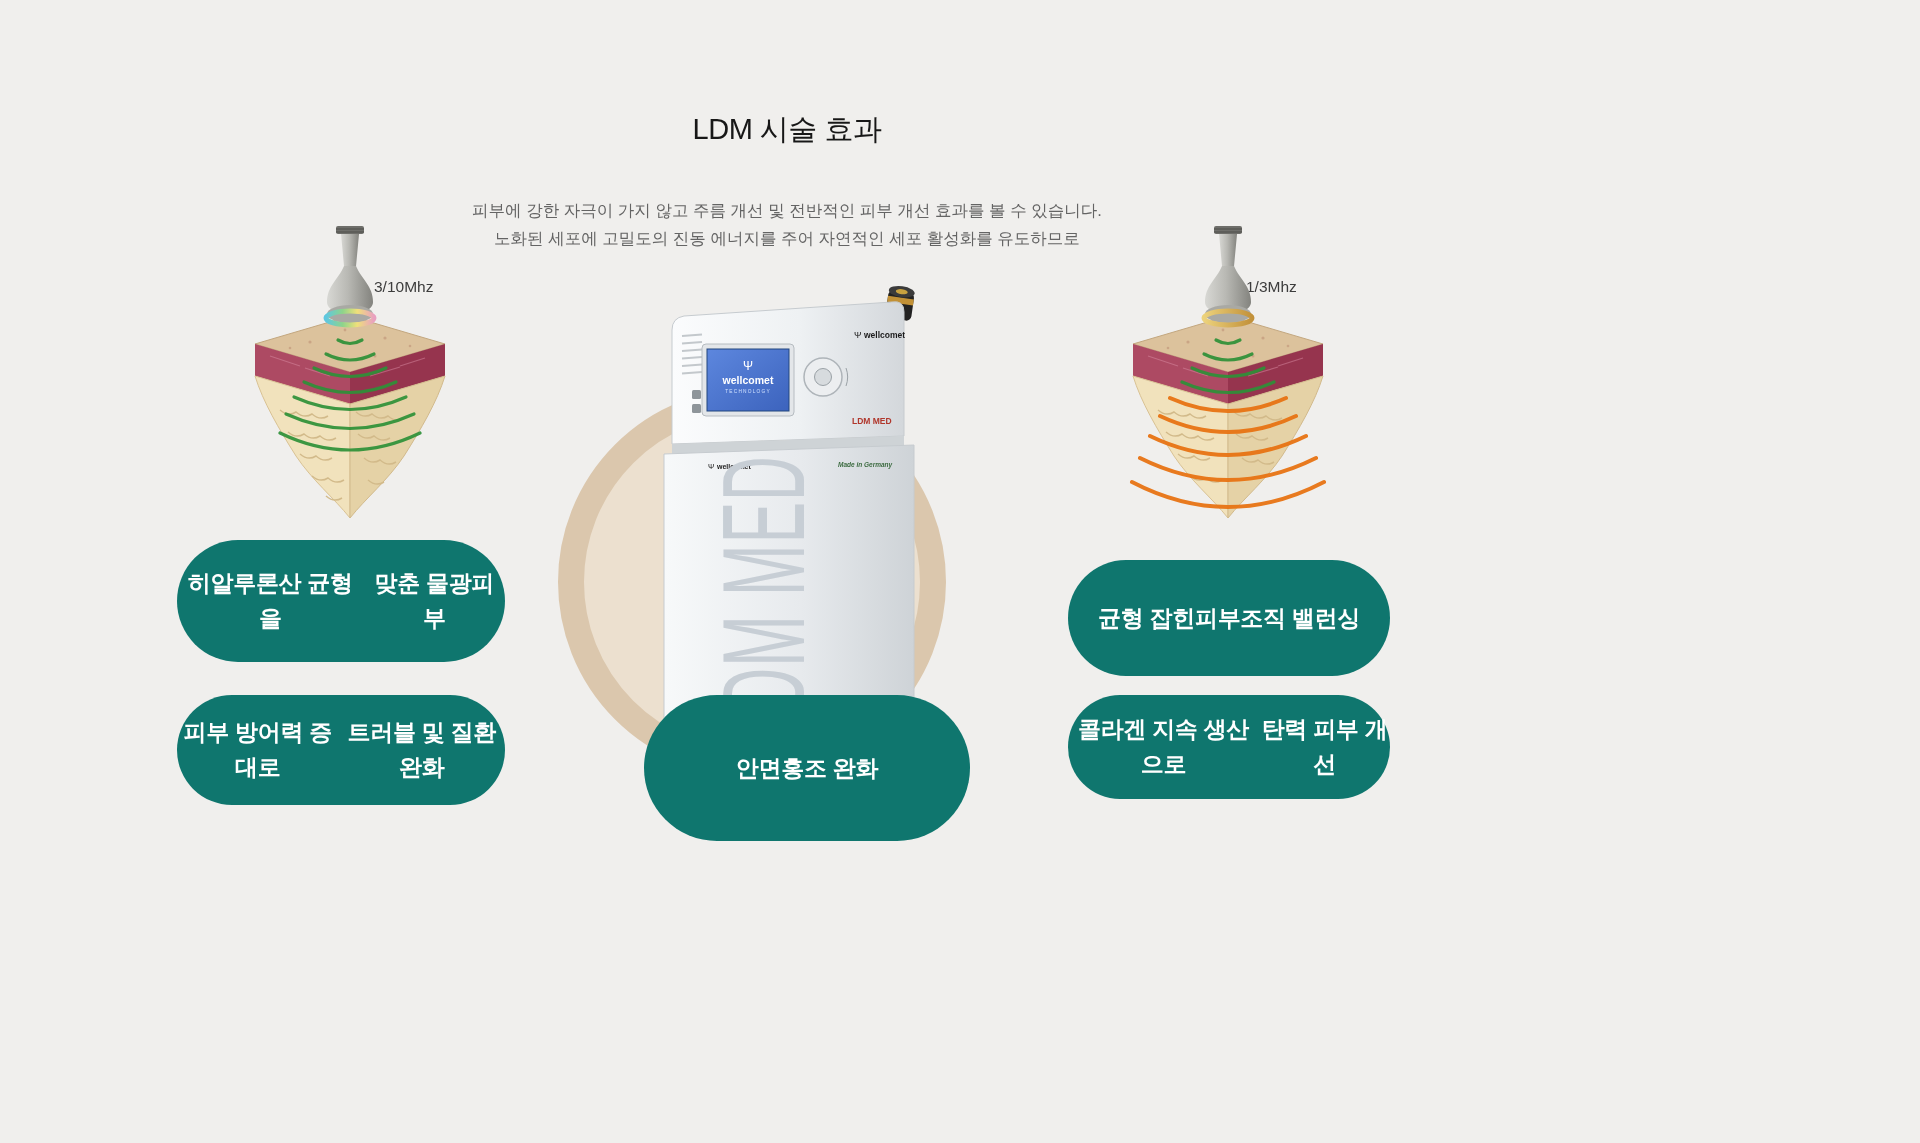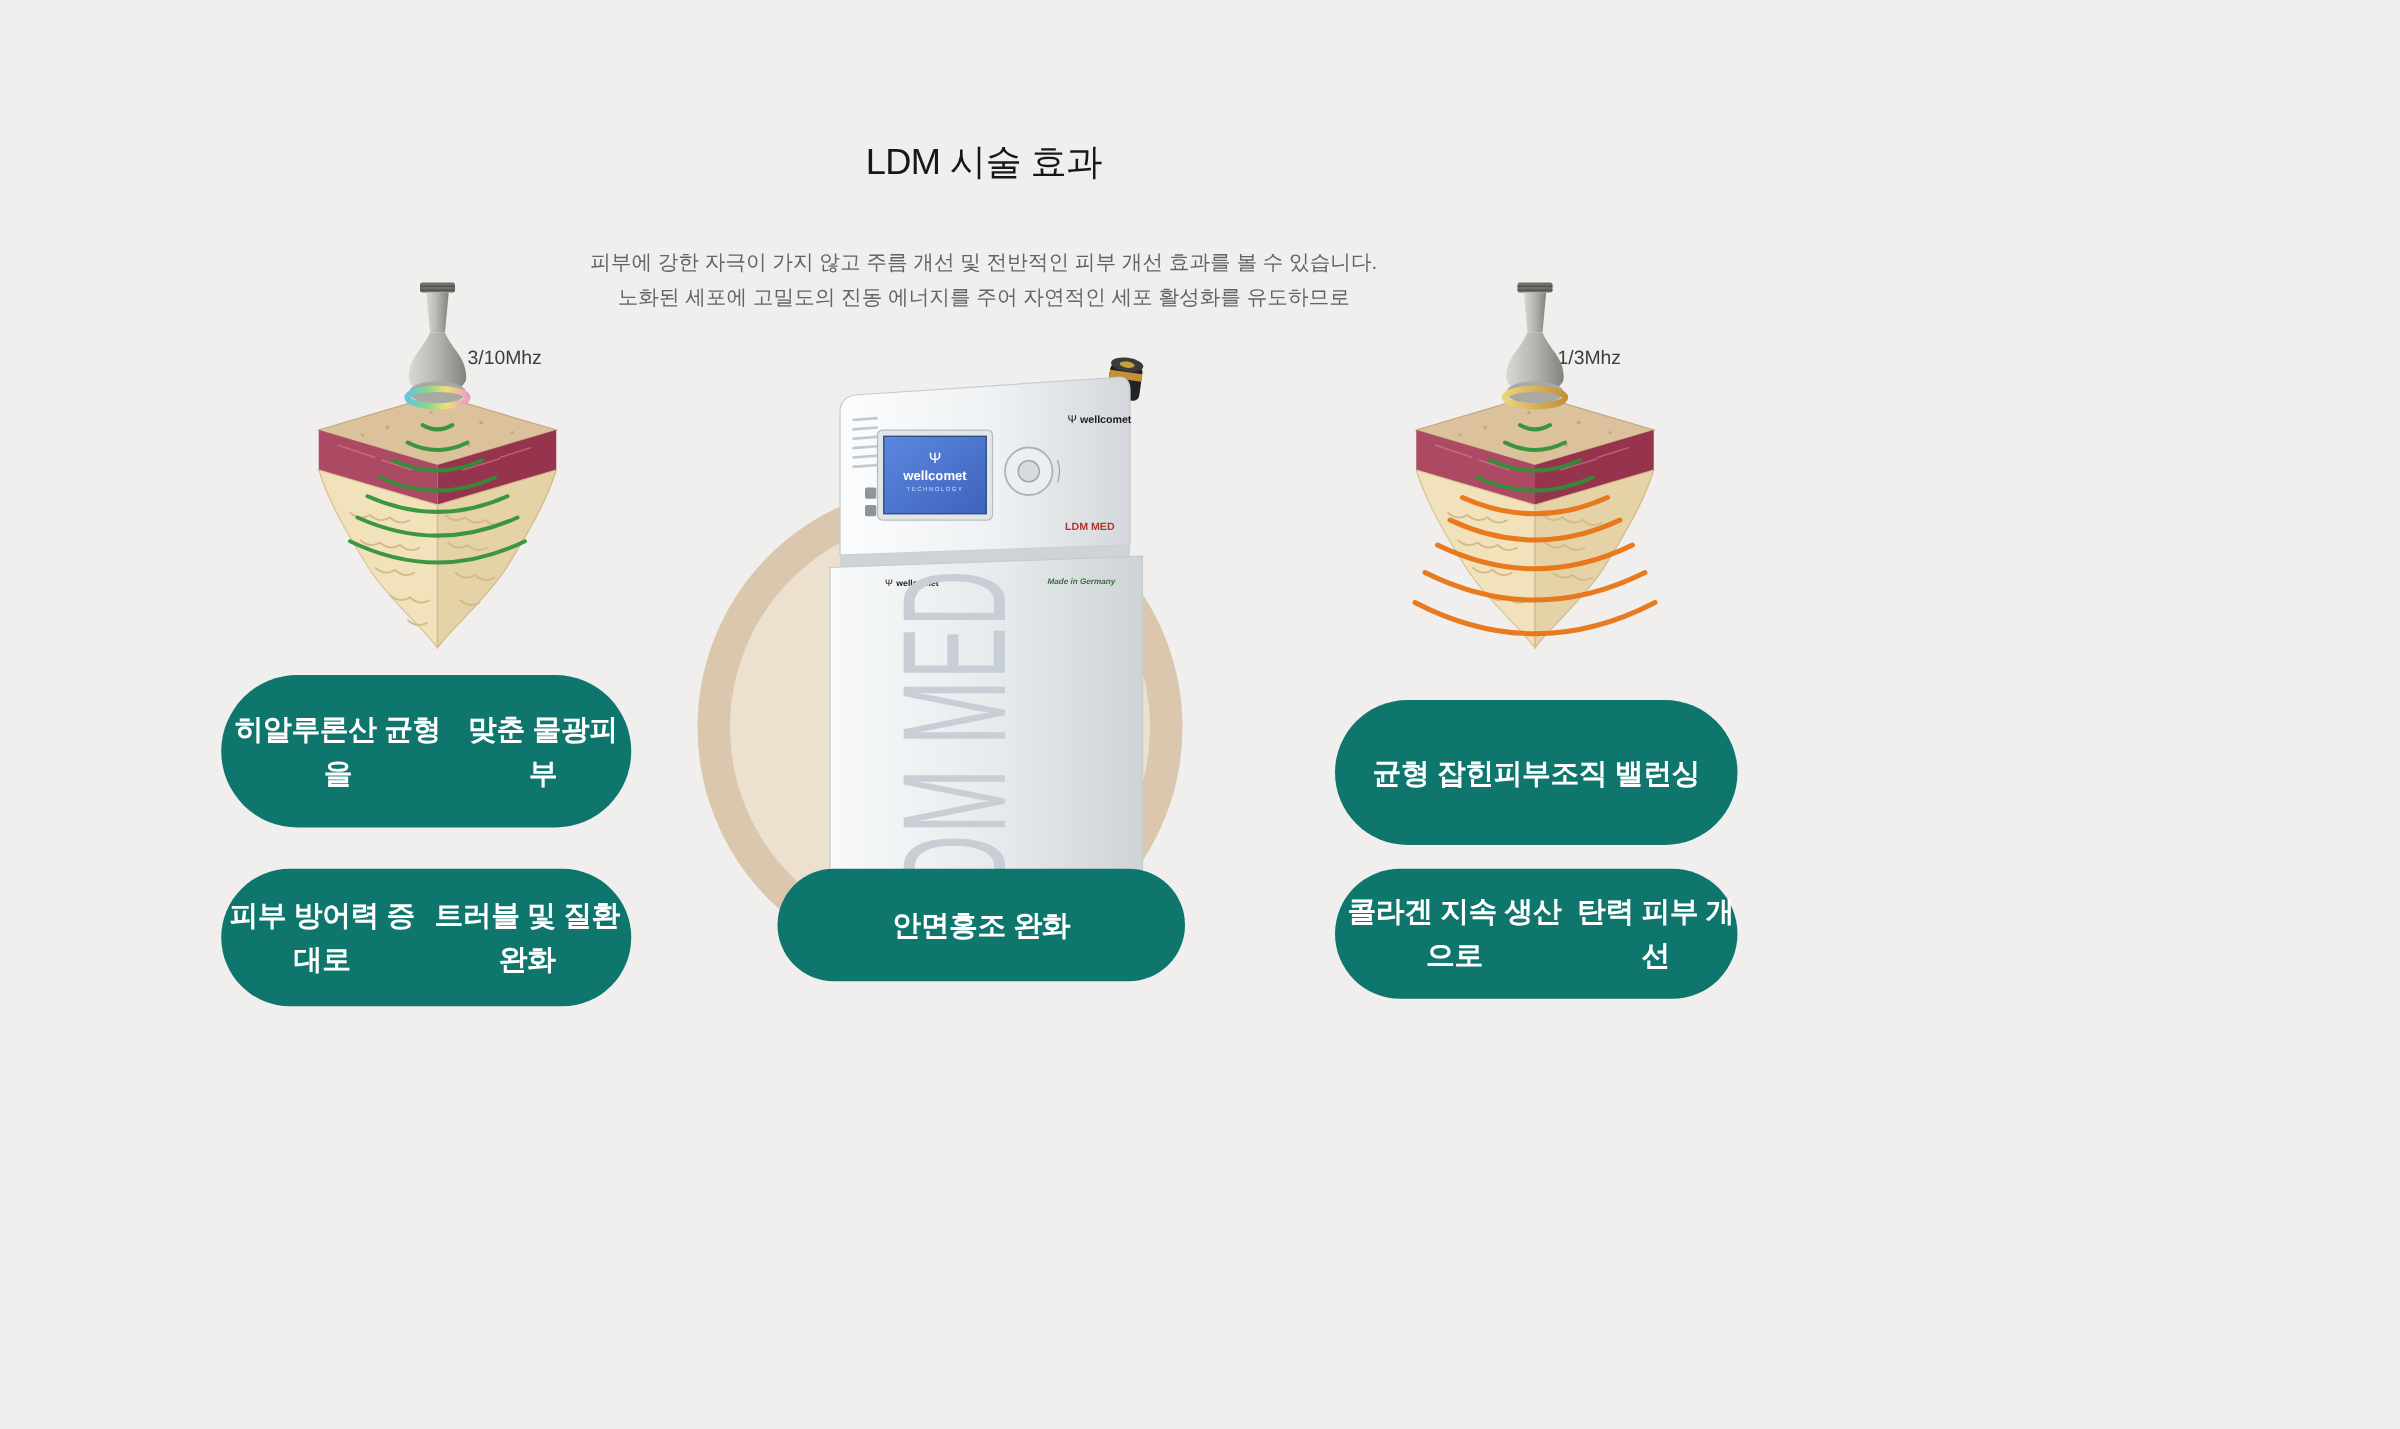--- a/index.html
+++ b/index.html
@@ -13,21 +13,21 @@
   .freq{position:absolute;font-size:15.5px;color:#3c3c3c;}
   .circle{position:absolute;left:558px;top:388px;width:388px;height:388px;
           border-radius:50%;background:#ece0cf;border:26px solid #dbc7ad;box-sizing:border-box;}
   .art{position:absolute;overflow:visible;}
   .pill{position:absolute;border-radius:999px;background:#0f766e;color:#ffffff;
         display:flex;flex-direction:row;align-items:center;justify-content:center;
         text-align:center;font-size:23px;line-height:35px;font-weight:600;letter-spacing:-0.3px;}
   .pill span{display:block;}
   .pill-lt{left:177px;top:540px;width:328px;height:122px;}
   .pill-lb{left:177px;top:695px;width:328px;height:110px;}
-  .pill-c {left:622px;top:695px;width:326px;height:90px;}
+  .pill-c {left:644px;top:695px;width:326px;height:146px;}
   .pill-rt{left:1068px;top:560px;width:322px;height:116px;}
   .pill-rb{left:1068px;top:695px;width:322px;height:104px;}
 </style>
 </head>
 <body>
 
 <div class="stage">
 
   <div class="title">LDM 시술 효과</div>
 

